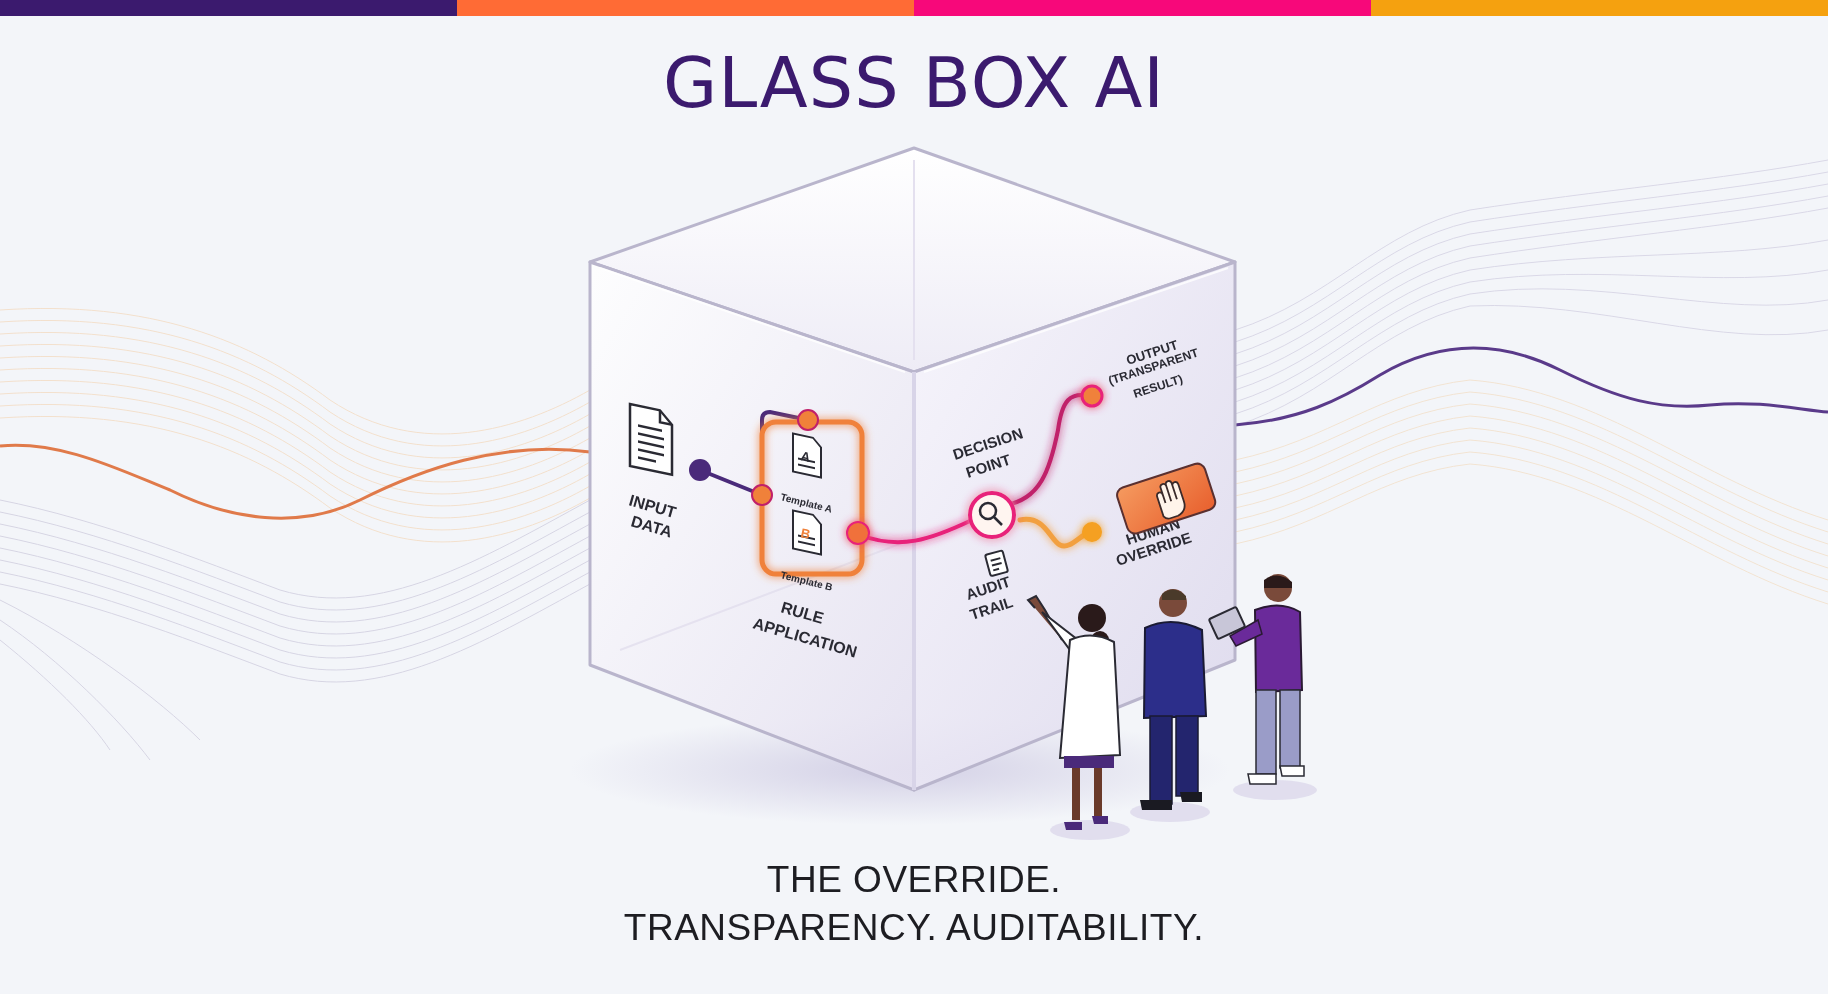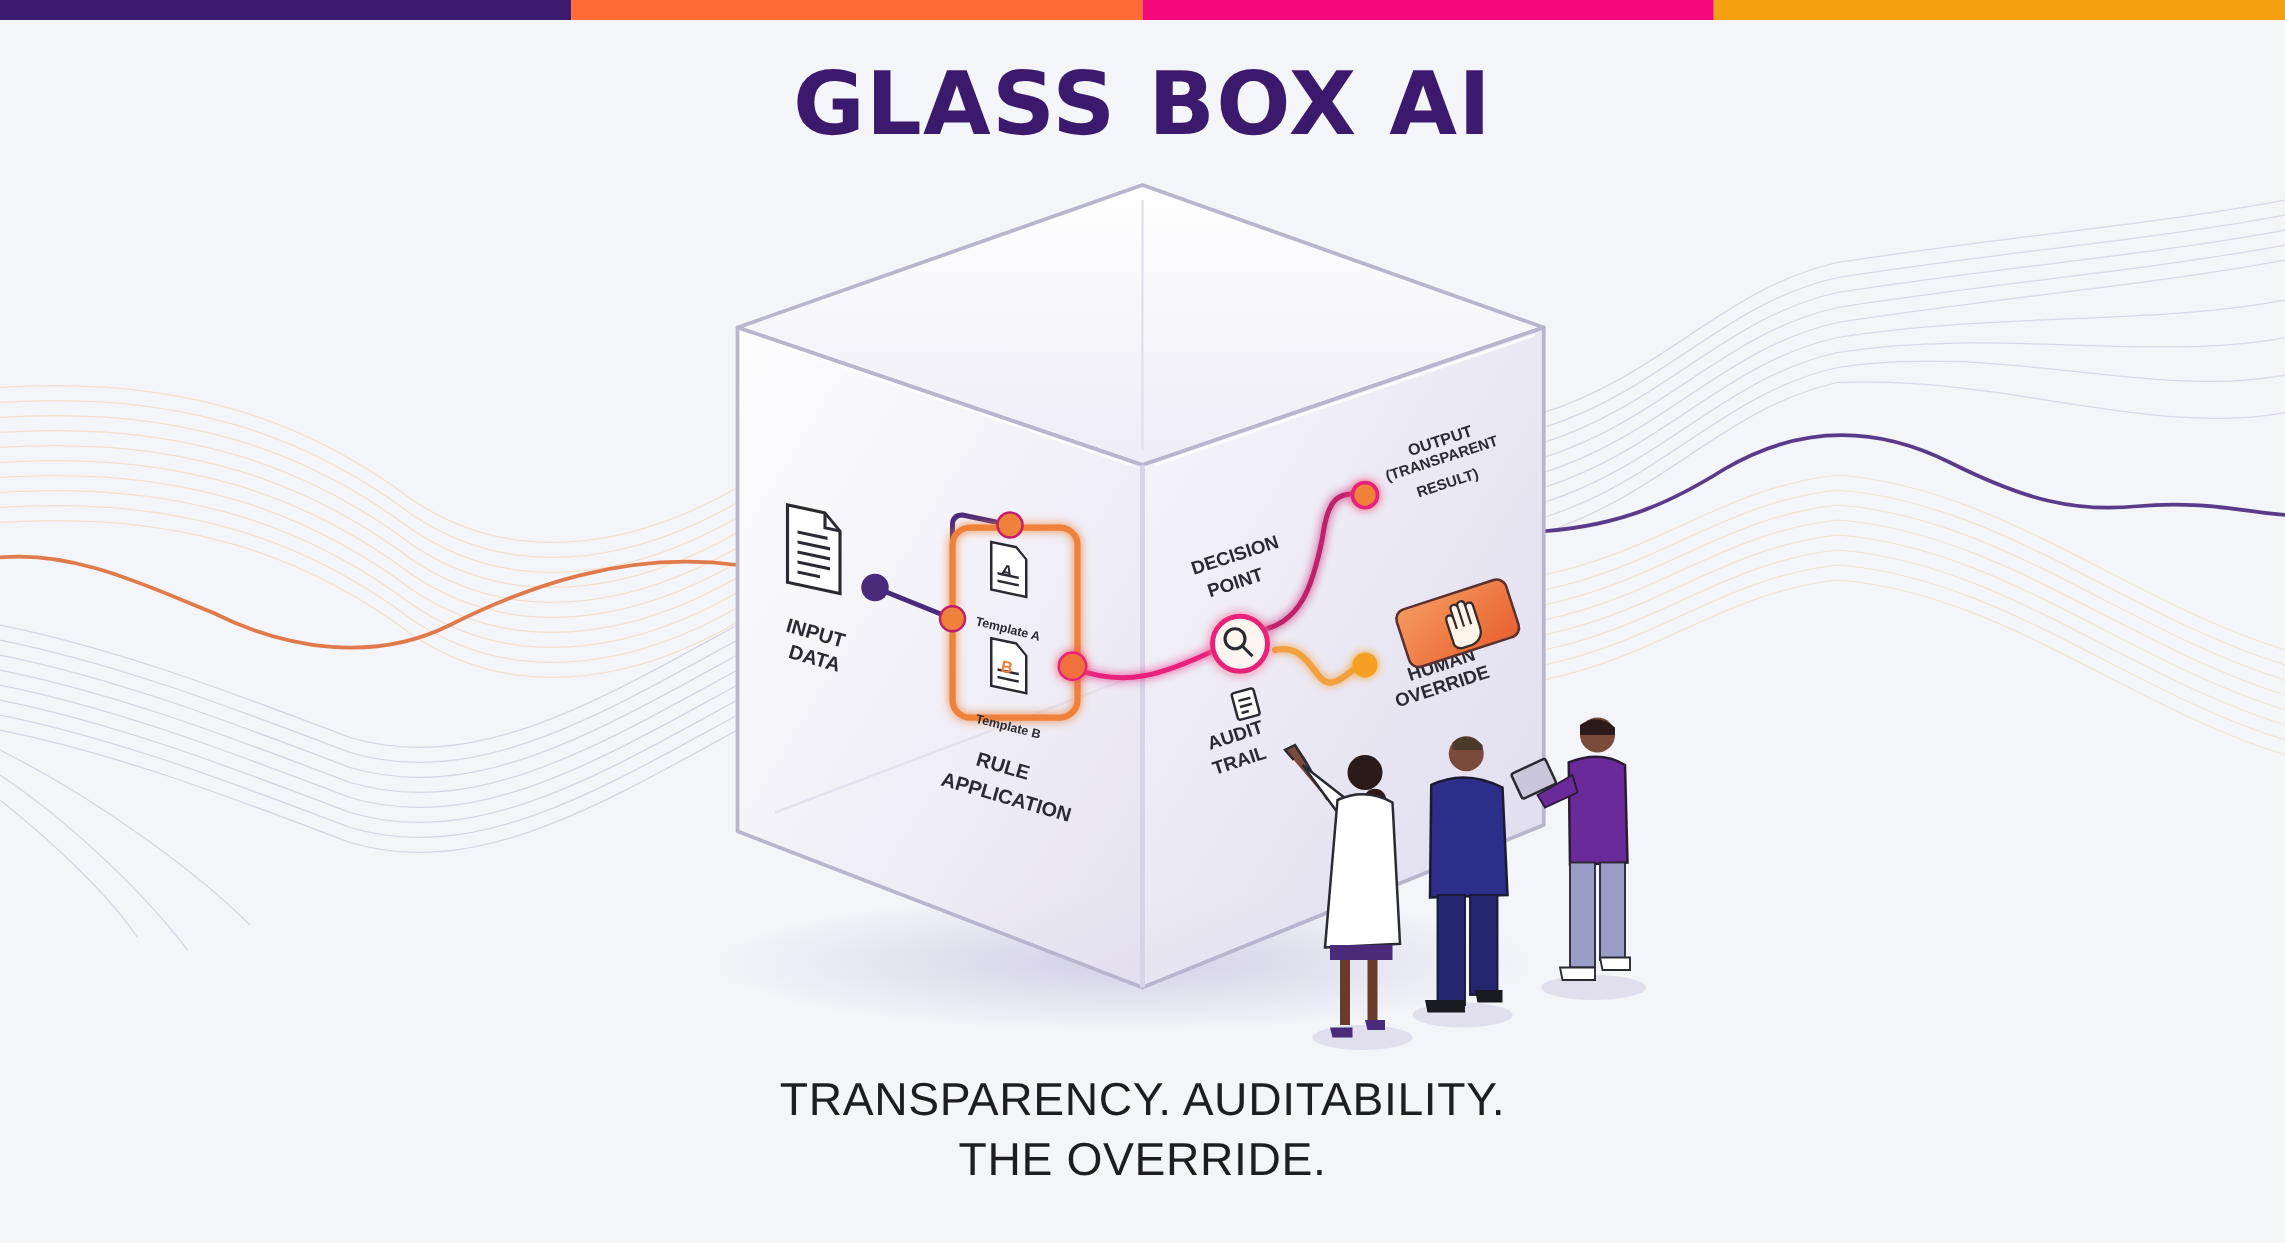--- a/index.html
+++ b/index.html
@@ -5,21 +5,21 @@
   html, body { margin: 0; padding: 0; }
   body {
     width: 1828px; height: 994px; overflow: hidden; position: relative;
     background: #f3f5f9;
     font-family: "Liberation Sans", sans-serif;
   }
   .topbar { position: absolute; left: 0; top: 0; width: 1828px; height: 16px; display: flex; }
   .topbar > div { flex: 1; height: 16px; }
   .title {
     position: absolute; top: 42px; left: 0; width: 1828px; text-align: center;
-    font-family: "DejaVu Sans", sans-serif; font-weight: bold; font-size: 70px;
+    font-family: "DejaVu Sans", sans-serif; font-weight: normal; font-size: 70px;
     letter-spacing: 1px; color: #3b1a6e;
   }
   .tagline {
     position: absolute; top: 856px; left: 0; width: 1828px; text-align: center;
     font-family: "Liberation Sans", sans-serif; font-size: 37px; line-height: 48px;
     color: #1d1d22; letter-spacing: 0.5px;
   }
   .scene { position: absolute; left: 0; top: 0; }
   .lbl { font-family: "Liberation Sans", sans-serif; font-weight: bold; fill: #2a2a33; }
   .lbl-sm { font-family: "Liberation Sans", sans-serif; font-weight: bold; fill: #2a2a33; font-size: 10px; }
@@ -245,15 +245,15 @@
     <rect x="1256" y="690" width="20" height="84" fill="#9a9cc8" stroke="#2a2a33" stroke-width="1.5"></rect>
     <rect x="1280" y="690" width="20" height="78" fill="#9a9cc8" stroke="#2a2a33" stroke-width="1.5"></rect>
     <path d="M1248 774 L1276 774 L1276 784 L1250 784 Z" fill="#ffffff" stroke="#2a2a33" stroke-width="1.5"></path>
     <path d="M1280 766 L1304 766 L1304 776 L1282 776 Z" fill="#ffffff" stroke="#2a2a33" stroke-width="1.5"></path>
   </g>
 </svg>
 
 <div class="title">GLASS BOX AI</div>
 
 <div class="tagline">
+  <div>THE OVERRIDE.</div>
   <div>TRANSPARENCY. AUDITABILITY.</div>
-  <div>THE OVERRIDE.</div>
 </div>
 
 </body></html>

